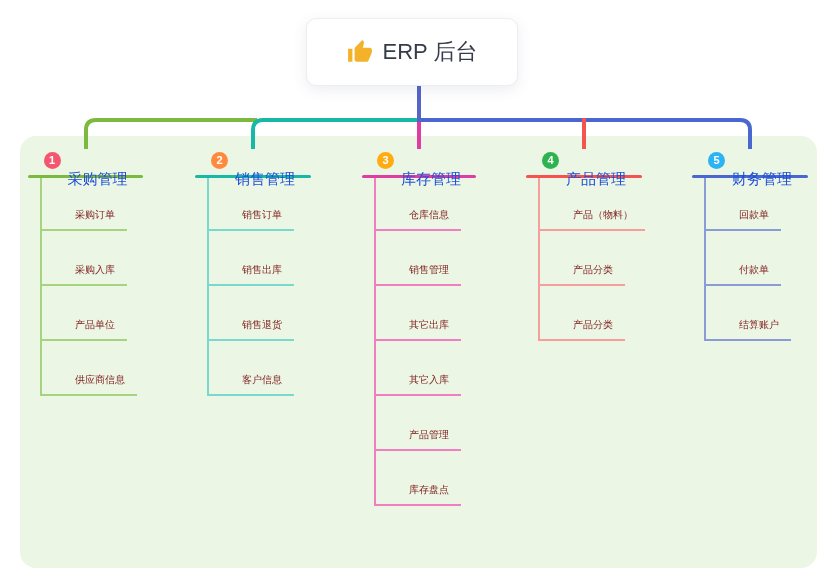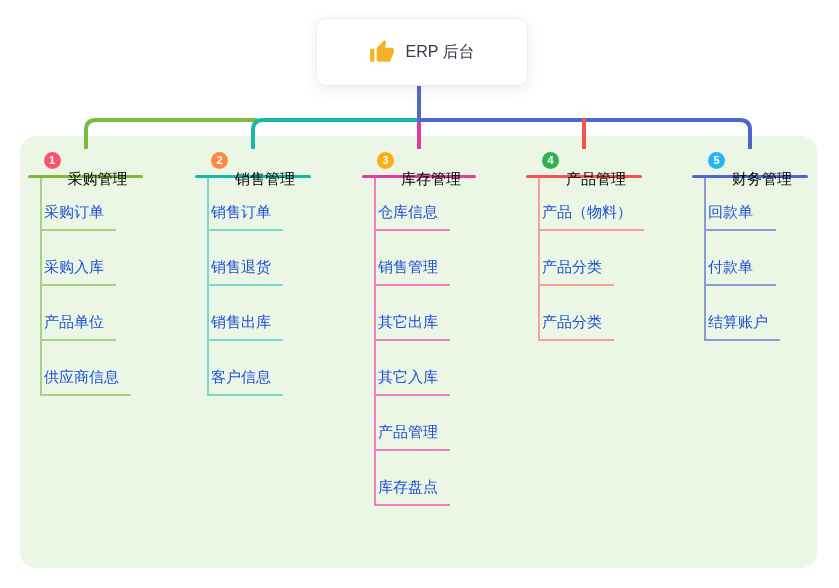--- a/index.html
+++ b/index.html
@@ -6,41 +6,41 @@
   .stage{
     position:relative;width:839px;height:588px;background:#ffffff;overflow:hidden;
     font-family:"Liberation Sans","DejaVu Sans",sans-serif;
   }
   .panel{
     position:absolute;left:20px;top:136px;width:797px;height:432px;
     background:#ebf6e4;border-radius:16px;
   }
   .connectors{position:absolute;left:0;top:0;pointer-events:none;}
   .root-card{
-    position:absolute;left:316px;top:18px;width:210px;height:66px;
+    position:absolute;left:306px;top:18px;width:210px;height:66px;
     background:#ffffff;border:1px solid #ededf2;border-radius:10px;
     box-shadow:0 4px 14px rgba(70,80,120,0.10);
     display:flex;align-items:center;justify-content:center;gap:10px;
-    font-size:16px;color:#353b48;font-weight:500;
+    font-size:22px;color:#353b48;font-weight:500;
   }
   .thumb{width:26px;height:26px;display:inline-flex;}
   .branch{position:absolute;top:148px;}
   .title-row{height:24px;display:flex;align-items:center;justify-content:center;gap:7px;cursor:default;}
   .badge{
     width:17px;height:17px;border-radius:50%;background:var(--badge,#999);
     color:#fff;font-size:11px;font-weight:bold;
     display:flex;align-items:center;justify-content:center;flex:0 0 auto;
   }
-  .title{font-size:15px;color:#000000;white-space:nowrap;margin-top:39px;}
+  .title{font-size:15px;color:#1d4ed8;white-space:nowrap;margin-top:39px;}
   .rule{height:3px;background:var(--main,#999);margin-top:3px;border-radius:2px;}
   .children{margin-left:12px;border-left:2px solid var(--light,#ccc);width:max-content;}
   .child{
     height:55px;box-sizing:border-box;border-bottom:2px solid var(--light,#ccc);
-    padding:0 12px 7px 2px;display:flex;align-items:flex-end;
-    width:max-content;min-width:70px;font-size:15px;color:#1d4ed8;white-space:nowrap;
+    padding:0 12px 7px 33px;display:flex;align-items:flex-end;
+    width:max-content;min-width:70px;font-size:10px;color:#7f1d1d;white-space:nowrap;
   }
   .child:first-child{height:53px;}
 </style>
 </head>
 <body>
 
 <div class="stage">
 
   <div class="panel" style="background: rgb(235, 246, 228);"></div>
 
@@ -88,24 +88,24 @@
     <div class="title-row">
       <span class="badge">2</span>
       <span class="title">销售管理</span>
     </div>
     <div class="rule"></div>
     <div class="children">
       <div class="child">
           <span>销售订单</span>
         </div>
       <div class="child">
-          <span>销售退货</span>
+          <span>销售出库</span>
         </div>
       <div class="child">
-          <span>销售出库</span>
+          <span>销售退货</span>
         </div>
       <div class="child">
           <span>客户信息</span>
         </div>
     </div>
   </div>
 
   <div class="branch" style="left: 362px; width: 114px; --main: #e03da2; --light: #f07ec0; --badge: #ffac12;">
     <div class="title-row">
       <span class="badge">3</span>

